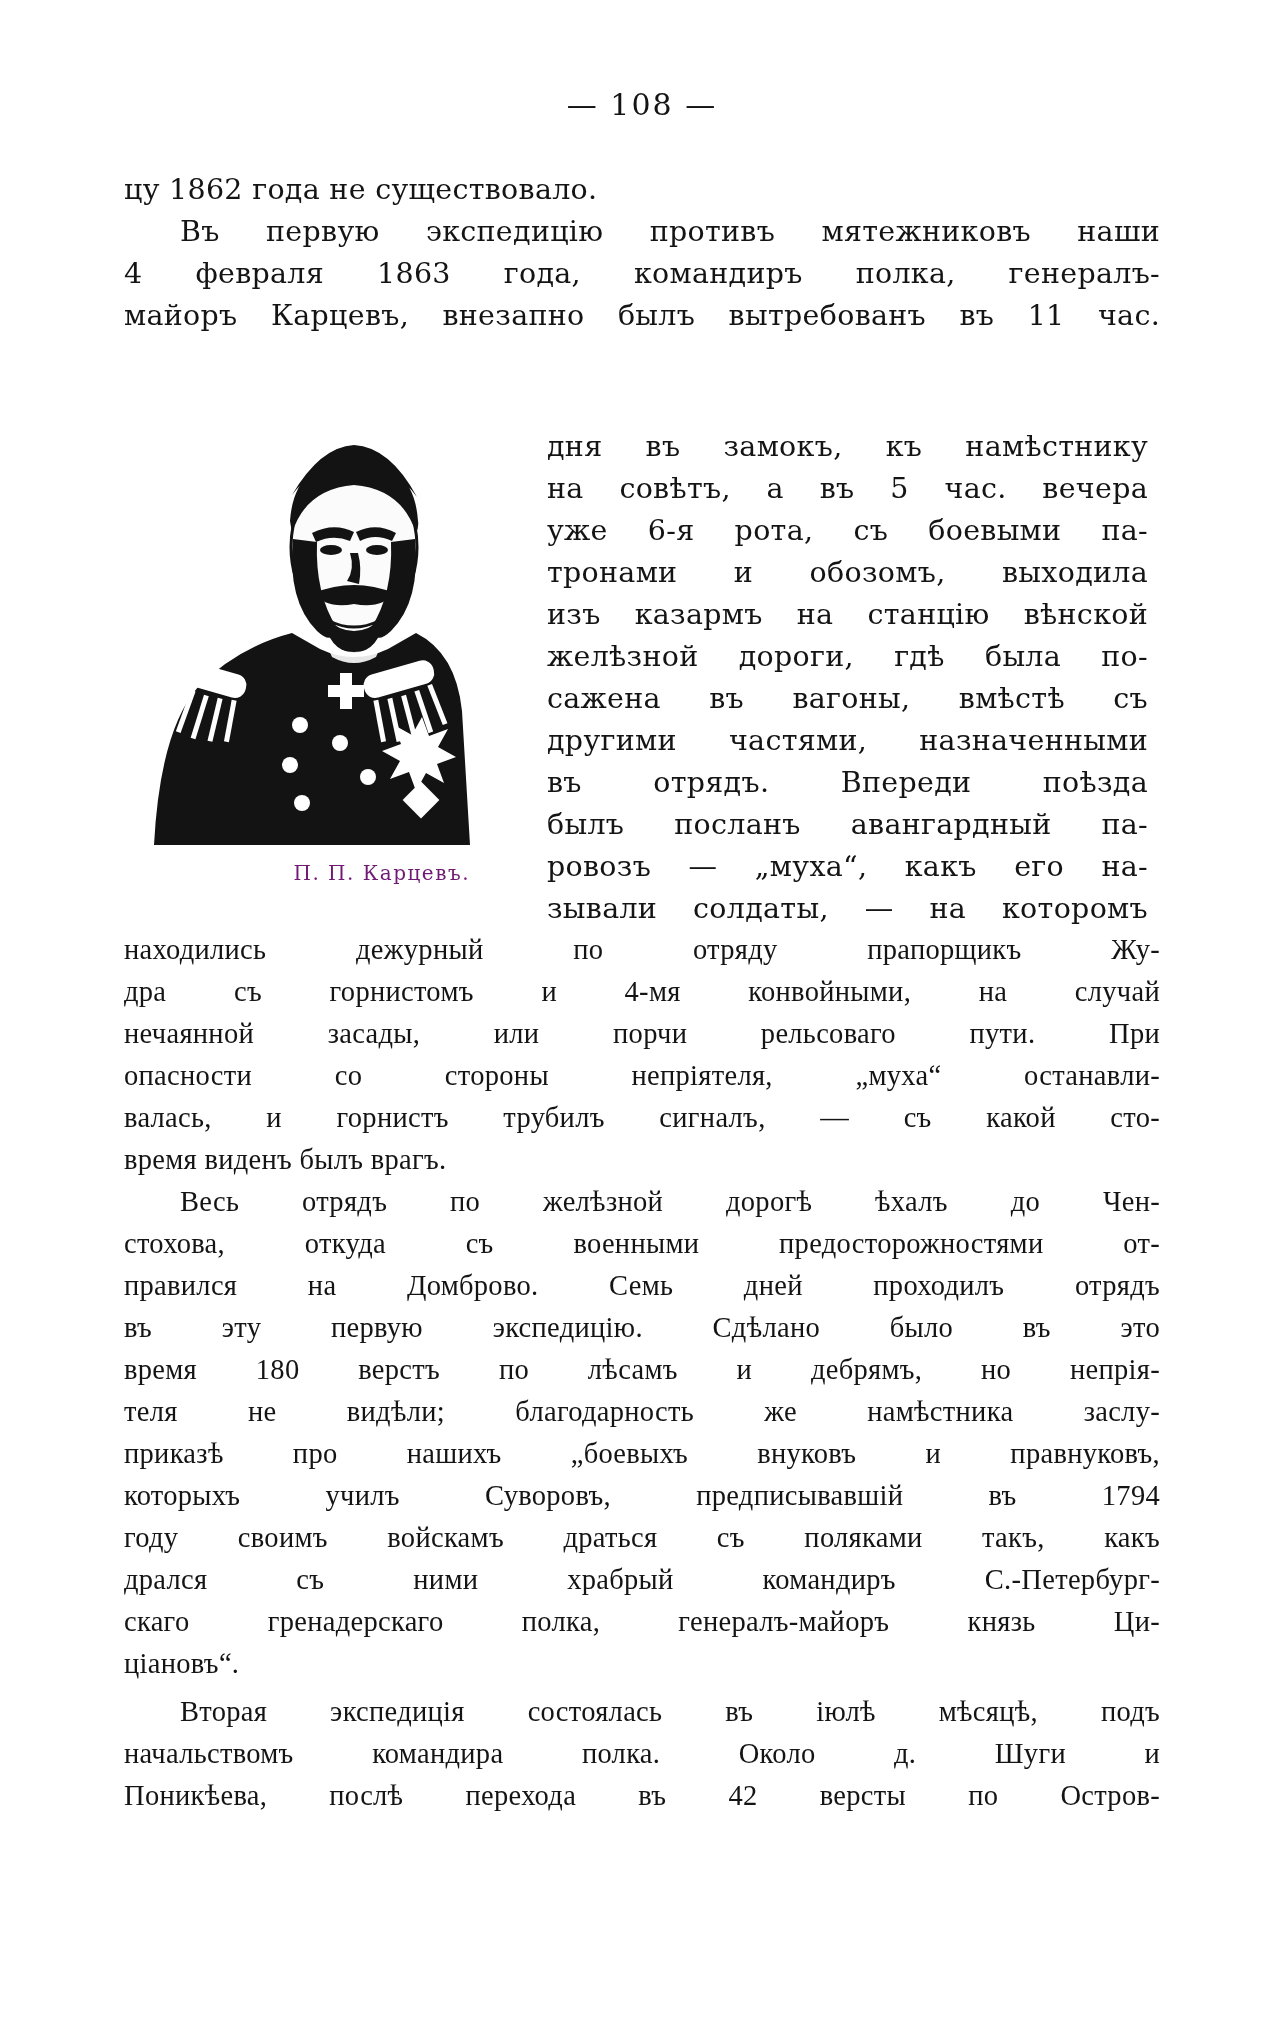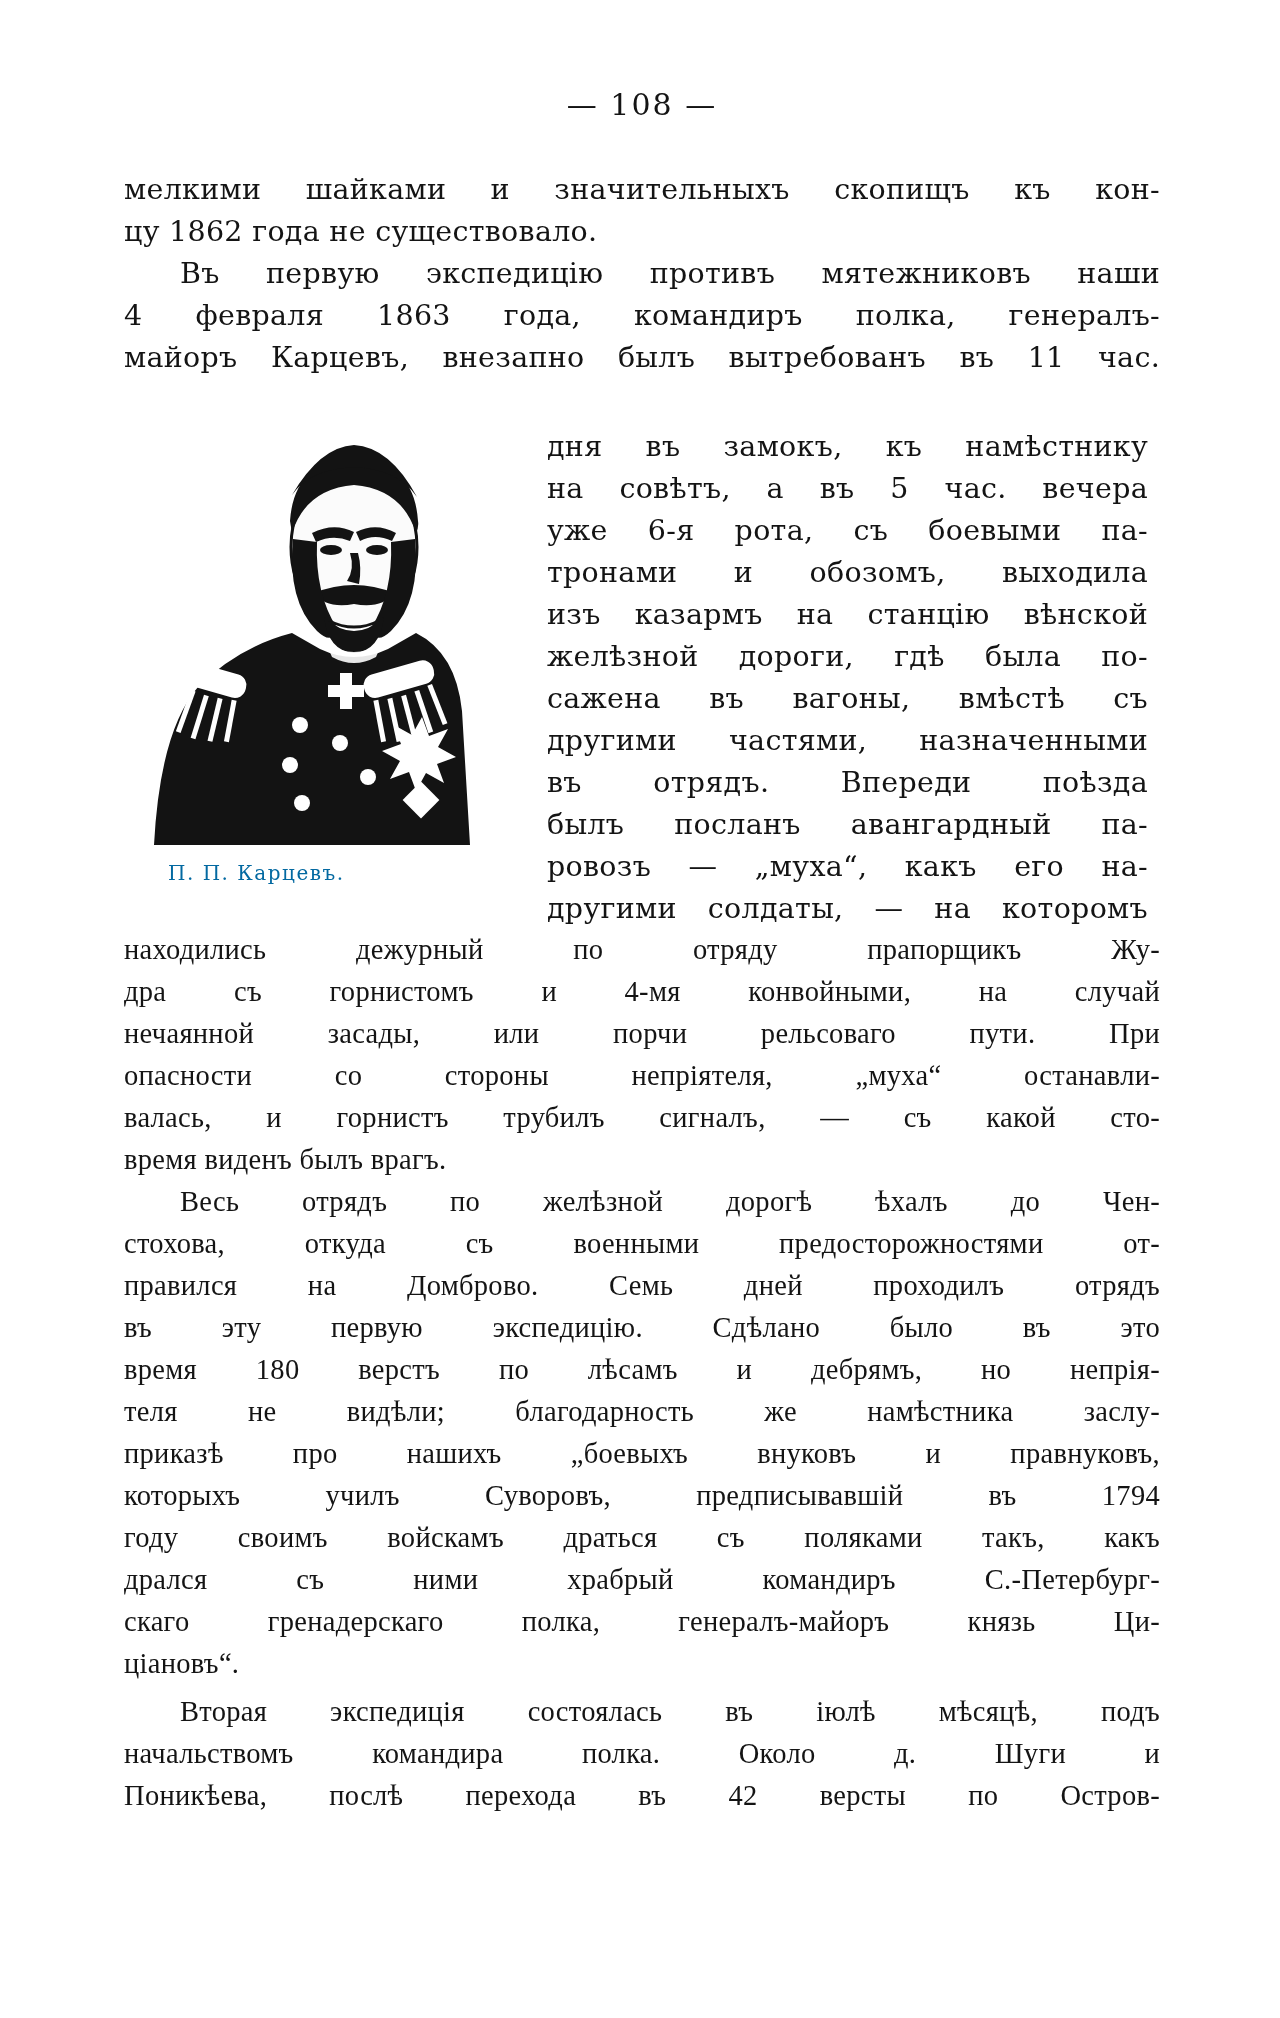--- a/index.html
+++ b/index.html
@@ -38,35 +38,34 @@
   .line.gap{margin-top:6px;}
   #portrait{
     position:absolute;
     left:140px;top:435px;width:330px;
     text-align:center;
   }
   .caption{
     font-size:20px;
     margin-top:16px;
     letter-spacing:1.5px;
-    color:#0369a1;
-    text-align:left;
+    color:#701a75;
+    text-align:right;
     padding-left:28px;
   }
   .engraving{display:block;}
 </style>
 </head>
 <body>
 
 <div class="page">
 
   <div class="pagenum">— 108 —</div>
 
   <div class="tblock" id="block-a">
-    <div class="line">мелкими шайками и значительныхъ скопищъ къ кон-</div>
     <div class="line end">цу 1862 года не существовало.</div>
     <div class="line ind">Въ первую экспедицію противъ мятежниковъ наши</div>
     <div class="line">4 февраля 1863 года, командиръ полка, генералъ-</div>
     <div class="line">майоръ Карцевъ, внезапно былъ вытребованъ въ 11 час.</div>
   </div>
 
   <div id="portrait">
     <svg class="engraving" viewBox="0 0 330 410" width="330" height="410" xmlns="http://www.w3.org/2000/svg">
 
       <ellipse cx="214" cy="112" rx="63" ry="80" fill="#fbfbfb" stroke="#131313" stroke-width="3"></ellipse>
@@ -133,21 +132,21 @@
     <div class="line">на совѣтъ, а въ 5 час. вечера</div>
     <div class="line">уже 6-я рота, съ боевыми па-</div>
     <div class="line">тронами и обозомъ, выходила</div>
     <div class="line">изъ казармъ на станцію вѣнской</div>
     <div class="line">желѣзной дороги, гдѣ была по-</div>
     <div class="line">сажена въ вагоны, вмѣстѣ съ</div>
     <div class="line">другими частями, назначенными</div>
     <div class="line">въ отрядъ. Впереди поѣзда</div>
     <div class="line">былъ посланъ авангардный па-</div>
     <div class="line">ровозъ — „муха“, какъ его на-</div>
-    <div class="line">другими солдаты, — на которомъ</div>
+    <div class="line">зывали солдаты, — на которомъ</div>
   </div>
 
   <div class="tblock" id="block-c">
     <div class="line">находились дежурный по отряду прапорщикъ Жу-</div>
     <div class="line">дра съ горнистомъ и 4-мя конвойными, на случай</div>
     <div class="line">нечаянной засады, или порчи рельсоваго пути. При</div>
     <div class="line">опасности со стороны непріятеля, „муха“ останавли-</div>
     <div class="line">валась, и горнистъ трубилъ сигналъ, — съ какой сто-</div>
     <div class="line end">время виденъ былъ врагъ.</div>
     <div class="line ind">Весь отрядъ по желѣзной дорогѣ ѣхалъ до Чен-</div>

